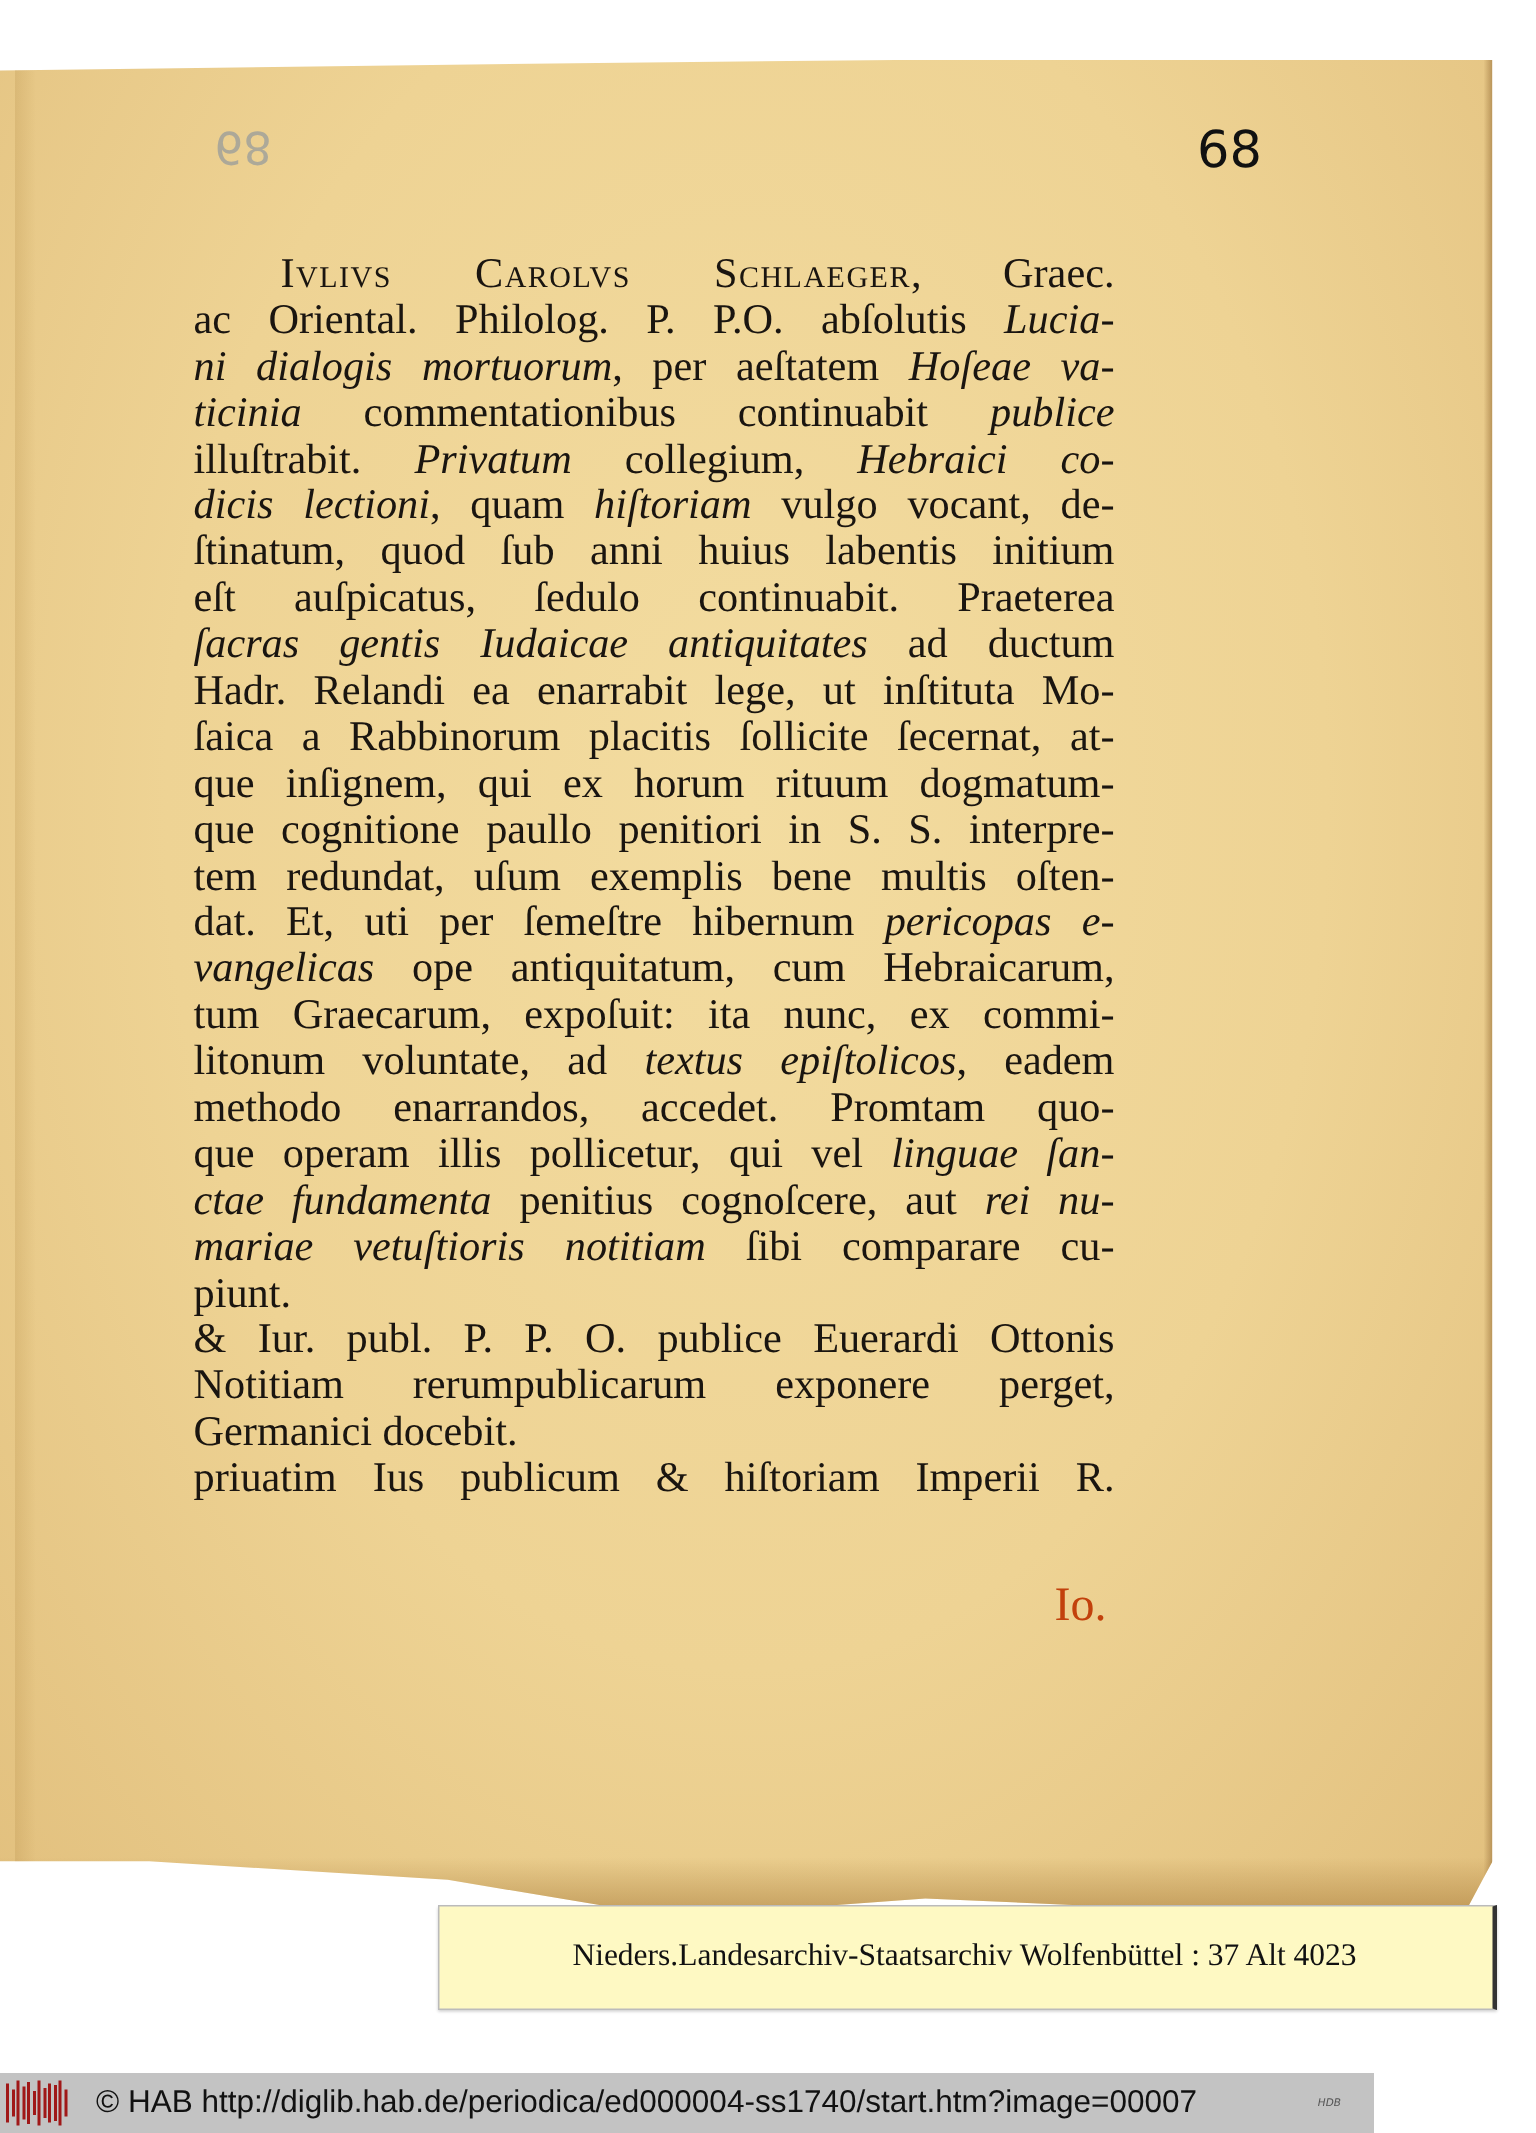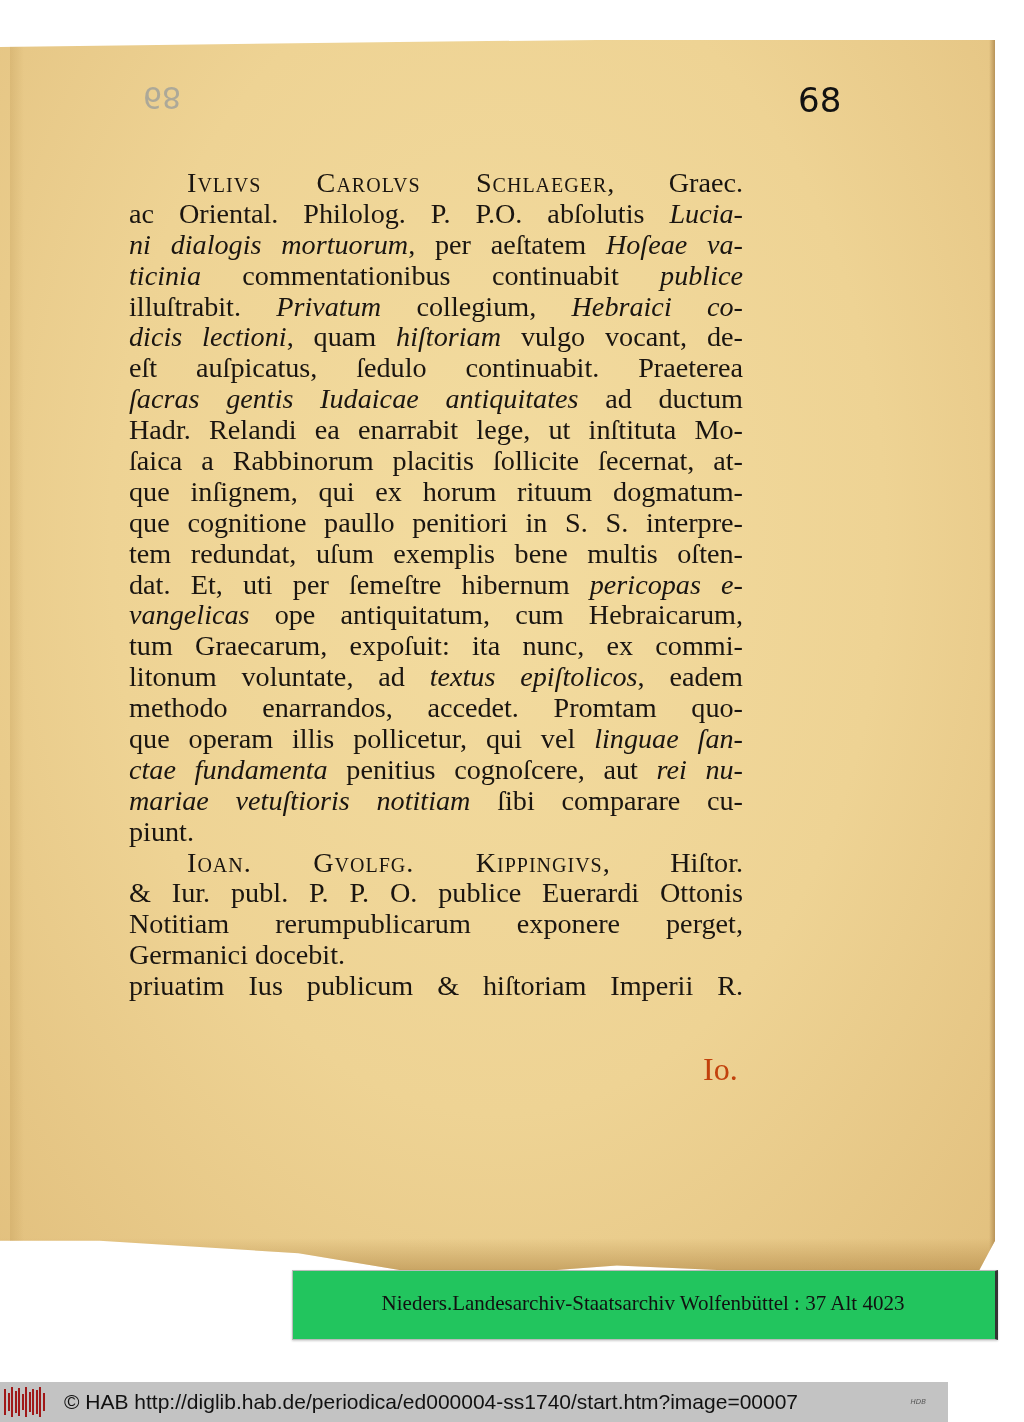--- a/index.html
+++ b/index.html
@@ -17,23 +17,23 @@
   .page-edge-bottom { position:absolute; left:0; bottom:0; width:100%; height:40px; background:linear-gradient(to top, rgba(160,115,50,0.55), rgba(0,0,0,0)); }
   .page-number { position:absolute; left:798px; top:80px; font-family:"DejaVu Sans", sans-serif; font-size:34px; color:#111; }
   .mirror-number { position:absolute; left:143px; top:80px; font-family:"DejaVu Sans", sans-serif; font-size:30px; color:#7a8aa0; opacity:0.55; transform:scaleX(-1) rotate(180deg); }
   .text-block { position:absolute; left:129px; top:168px; width:614px; color:#1a1510; font-size:28.2px; line-height:30.9px; text-align:justify; text-align-last:justify; }
   .text-block .line { display:block; white-space:nowrap; height:30.9px; text-align:justify; text-align-last:justify; }
   .text-block .indent { padding-left:58px; }
   .text-block .last { text-align-last:left; }
   .sc { font-variant:small-caps; letter-spacing:1px;margin-top:28px; }
   .it { font-style:italic; }
   .catchword { position:absolute; left:703px; top:1051px; font-size:32px; color:#c2410c; }
-  .label-card { position:absolute; left:292px; top:1270px; width:702px; height:68px; background:#22c55e; border:1px solid #bbb; border-right:3px solid #333; box-shadow:0 1px 2px rgba(0,0,0,0.2); }
+  .label-card { position:absolute; left:292px; top:1270px; width:702px; height:68px; background:#fef9c3; border:1px solid #bbb; border-right:3px solid #333; box-shadow:0 1px 2px rgba(0,0,0,0.2); }
   .label-text { position:absolute; left:20px; top:20px; width:660px; text-align:center; font-family:"Liberation Serif", serif; font-size:21px; color:#111; }
-  .footer { position:absolute; left:0; top:1382px; width:916px; height:40px; background:#c3c3c3;padding-left:32px; }
+  .footer { position:absolute; left:0; top:1382px; width:916px; height:40px; background:#c3c3c3; }
   .footer-logo { position:absolute; left:4px; top:5px; width:42px; height:30px; display:flex; gap:1.5px; align-items:center; }
   .footer-logo span { display:block; width:2px; background:#a01818; }
   .footer-text { position:absolute; left:64px; top:8px; font-family:"Liberation Sans", sans-serif; font-size:21px; color:#111; white-space:nowrap; }
   .footer-mark { position:absolute; right:22px; top:16px; font-family:"DejaVu Sans", sans-serif; font-size:7px; color:#555;font-style:italic; }
 </style>
 </head>
 <body>
 
 <div class="page">
   <div class="page-edge-right"></div>
@@ -43,37 +43,37 @@
 <div class="mirror-number">68</div>
 <div class="page-number">68</div>
 
 <div class="text-block" id="text-block">
     <span class="line indent"><span class="sc">Ivlivs Carolvs Schlaeger</span><span>, Graec.</span></span>
     <span class="line"><span>ac Oriental. Philolog. P. P.O. abſolutis </span><span class="it">Lucia-</span></span>
     <span class="line"><span class="it">ni dialogis mortuorum</span><span>, per aeſtatem </span><span class="it">Hoſeae va-</span></span>
     <span class="line"><span class="it">ticinia</span><span> commentationibus continuabit </span><span class="it">publice</span></span>
     <span class="line"><span>illuſtrabit.  </span><span class="it">Privatum</span><span> collegium, </span><span class="it">Hebraici co-</span></span>
     <span class="line"><span class="it">dicis lectioni</span><span>, quam </span><span class="it">hiſtoriam</span><span> vulgo vocant, de-</span></span>
+    <span class="line"><span>ſtinatum, quod ſub anni huius labentis initium</span></span>
     <span class="line"><span>eſt auſpicatus, ſedulo continuabit.  Praeterea</span></span>
     <span class="line"><span class="it">ſacras gentis Iudaicae antiquitates</span><span> ad ductum</span></span>
     <span class="line"><span>Hadr. Relandi ea enarrabit lege, ut inſtituta Mo-</span></span>
     <span class="line"><span>ſaica a Rabbinorum placitis ſollicite ſecernat, at-</span></span>
     <span class="line"><span>que inſignem, qui ex horum rituum dogmatum-</span></span>
     <span class="line"><span>que cognitione paullo penitiori in S. S. interpre-</span></span>
     <span class="line"><span>tem redundat, uſum exemplis bene multis oſten-</span></span>
     <span class="line"><span>dat. Et, uti per ſemeſtre hibernum </span><span class="it">pericopas e-</span></span>
     <span class="line"><span class="it">vangelicas</span><span> ope antiquitatum, cum Hebraicarum,</span></span>
     <span class="line"><span>tum Graecarum, expoſuit: ita nunc, ex commi-</span></span>
     <span class="line"><span>litonum voluntate, ad </span><span class="it">textus epiſtolicos</span><span>, eadem</span></span>
     <span class="line"><span>methodo enarrandos, accedet.  Promtam quo-</span></span>
     <span class="line"><span>que operam illis pollicetur, qui vel </span><span class="it">linguae ſan-</span></span>
     <span class="line"><span class="it">ctae fundamenta</span><span> penitius cognoſcere, aut </span><span class="it">rei nu-</span></span>
     <span class="line"><span class="it">mariae vetuſtioris notitiam</span><span> ſibi comparare cu-</span></span>
     <span class="line last"><span>piunt.</span></span>
-    <span class="line indent"><span class="sc">Ioan. Gvolfg. Kippingivs</span><span>, Hiſtor.</span></span>
     <span class="line"><span>&amp; Iur. publ. P. P. O. publice Euerardi Ottonis</span></span>
     <span class="line"><span>Notitiam rerumpublicarum exponere perget,</span></span>
     <span class="line last"><span>Germanici docebit.</span></span>
     <span class="line"><span>priuatim Ius publicum &amp; hiſtoriam Imperii R.</span></span>
   </div>
 
 <div class="catchword">Io.</div>
 
 <div class="label-card">
   <div class="label-text">Nieders.Landesarchiv-Staatsarchiv Wolfenbüttel : 37 Alt 4023</div>

